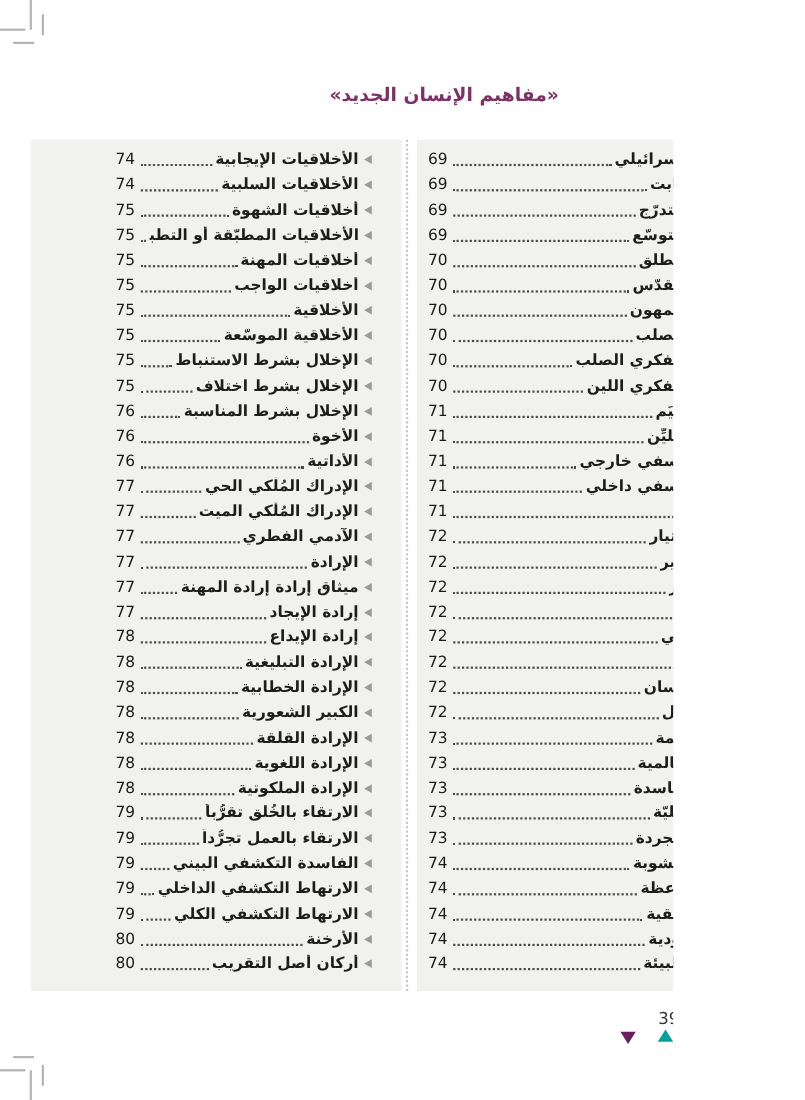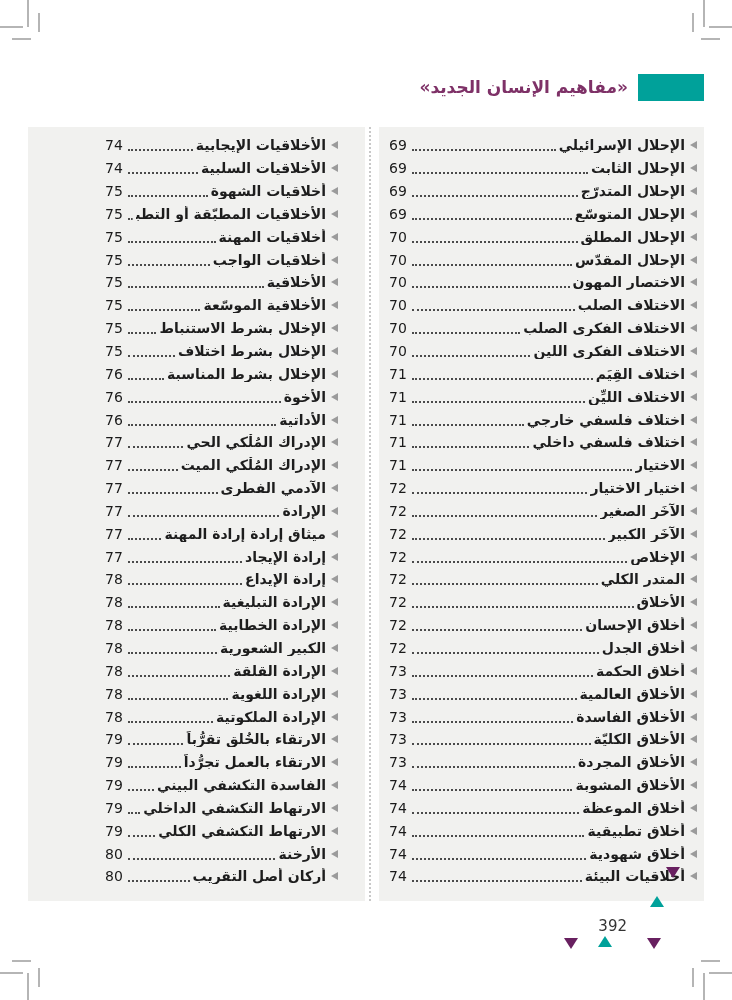--- a/index.html
+++ b/index.html
@@ -7,21 +7,21 @@
     --purple-title:#7e3167;
     --purple-line:#7a2e62;
     --purple-triangle:#682060;
     --panel-bg:#f1f1ef;
     --entry-text:#1d1d1d;
     --bullet-gray:#9b9b9b;
     --crop-mark-gray:#b5b5b5;
   }
   html,body{margin:0;padding:0;background:#fff;}
   .page{
-    position:relative;width:732px;height:1000px;background:#ffffff;
+    position:relative;width:612px;height:1000px;background:#ffffff;
     font-family:"DejaVu Sans","Liberation Sans",sans-serif;overflow:hidden;
   }
   
   .mark{position:absolute;background:var(--crop-mark-gray);}
   
   .teal-box{position:absolute;left:638px;top:74px;width:66px;height:27px;background:var(--teal);}
   .page-title{
     position:absolute;top:74px;right:104px;height:27px;line-height:27px;
     direction:rtl;font-size:17px;font-weight:bold;color:var(--purple-title);white-space:nowrap;
   }

